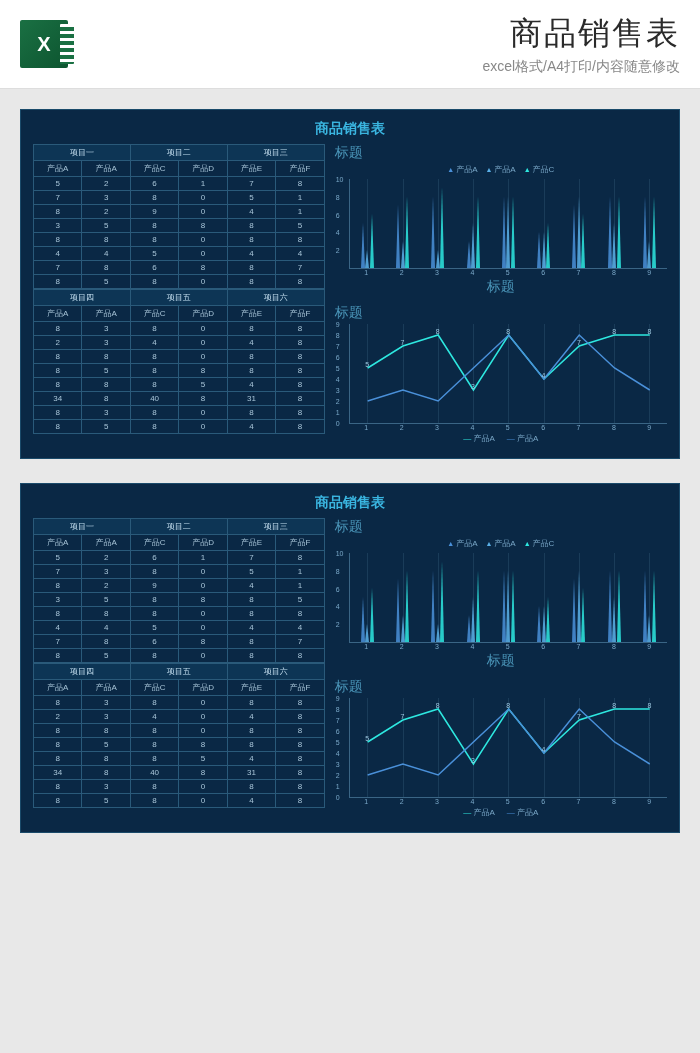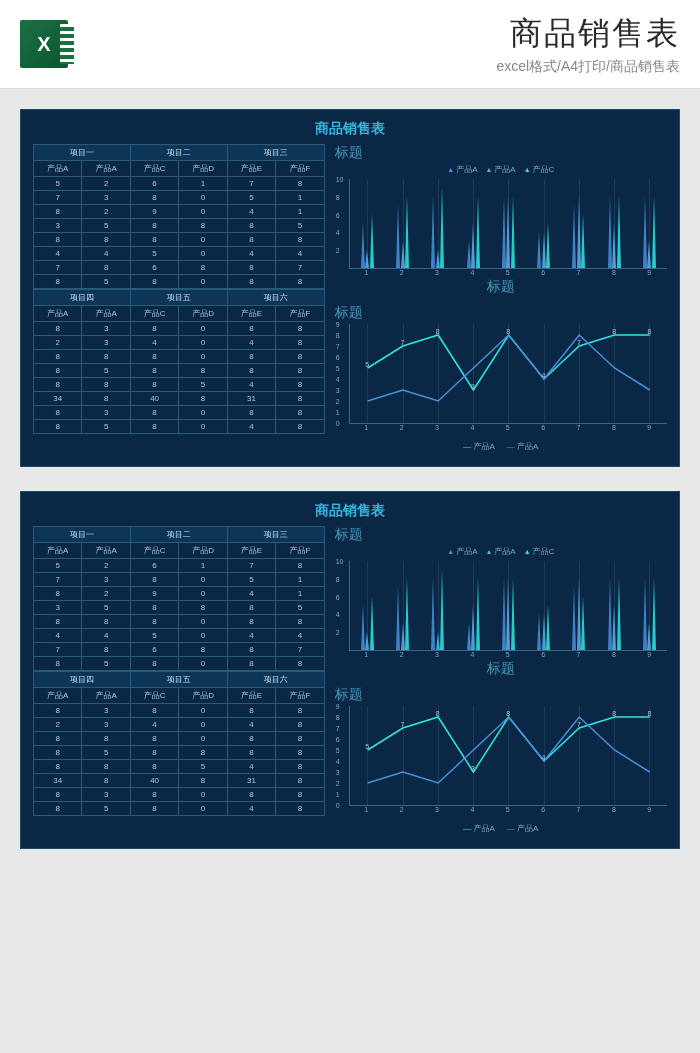--- a/index.html
+++ b/index.html
@@ -26,35 +26,35 @@
 .lg-a::before,.lg-b::before,.lg-c::before{content:"▲ ";font-size:7px}
 .lg-a::before{color:#4a90d9}
 .lg-b::before{color:#5ab0e8}
 .lg-c::before{color:#2ee8e0}
 .chart-area{position:relative;height:90px;border-bottom:1px solid #3a6585;border-left:1px solid #3a6585;margin-left:14px}
 .y-tick{position:absolute;left:-14px;font-size:7px;color:#7aa8c8;transform:translateY(50%)}
 .x-labels{display:flex;margin-left:14px;font-size:7px;color:#7aa8c8}
 .x-labels span{flex:1;text-align:center}
 .grid-v{position:absolute;top:0;bottom:0;width:1px;background:rgba(90,140,170,.2)}
 .peak{position:absolute;bottom:0;width:0;height:0;border-style:solid}
-.line-legend{text-align:center;font-size:8px;color:#7aa8c8;margin-top:10px}
+.line-legend{text-align:center;font-size:8px;color:#7aa8c8;margin-top:2px}
 .line-legend span{margin:0 6px}
 .ll-a::before{content:"— ";color:#2ee8e0}
 .ll-b::before{content:"— ";color:#4a90d9}
 svg.lines{position:absolute;left:0;top:0;width:100%;height:100%}
 .val-label{position:absolute;font-size:7px;color:#9ec8e0;transform:translate(-50%,-100%)}
 </style>
 </head>
 <body>
 
 <div class="header">
   <div class="excel-icon">X</div>
   <div class="title-block">
     <div class="main-title">商品销售表</div>
-    <div class="subtitle">excel格式/A4打印/商品销售表</div>
+    <div class="subtitle">excel格式/A4打印/内容随意修改</div>
   </div>
 </div>
 
 <div class="previews">
   <div class="preview">
       <div class="sheet-title">商品销售表</div>
       <div class="content">
         <div class="tables">
           <table class="tbl">
             <tbody>

